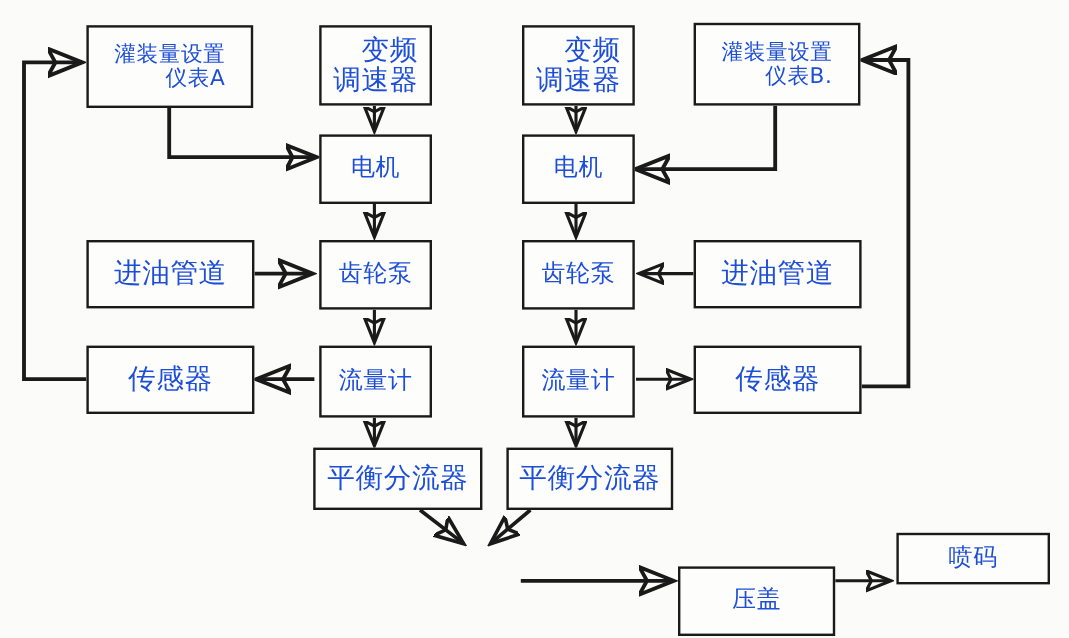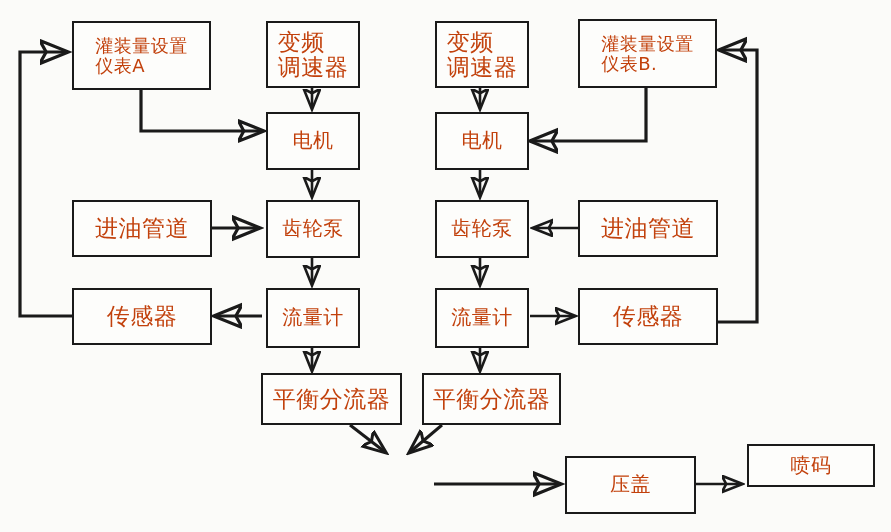--- a/index.html
+++ b/index.html
@@ -17,23 +17,23 @@
     font-family: "DejaVu Sans", "Liberation Sans", sans-serif;
   }
   .node {
     position: absolute;
     box-sizing: border-box;
     border: 2px solid #1a1a1a;
     background: #fdfdfb;
     display: flex;
     align-items: center;
     justify-content: center;
-    text-align: left;
+    text-align: right;
     line-height: 1.08;
-    color: #c2410c;
+    color: #1d4ed8;
     letter-spacing: 0.5px;
     font-weight: 500;
   }
   .node span {
     display: block;
     padding: 0 2px;
   }
   .fs-lg { font-size: 20px; font-family: Liberation Serif, serif; }
   .fs-md { font-size: 23px; }
   .fs-sm { font-size: 18px; }
@@ -175,21 +175,21 @@
 
   <div class="node fs-md" style="left:261px; top:373px; width:141px; height:52px;">
     <span>平衡分流器</span>
   </div>
 
   <div class="node fs-md" style="left:422px; top:373px; width:139px; height:52px;">
     <span>平衡分流器</span>
   </div>
 
 
-  <div class="node fs-lg" style="left:565px; top:456px; width:131px; height:58px;">
+  <div class="node fs-lg" style="left:565px; top:472px; width:131px; height:58px;">
     <span>压盖</span>
   </div>
 
   <div class="node fs-lg" style="left:747px; top:444px; width:128px; height:43px;">
     <span>喷码</span>
   </div>
 
 </div>
 
 </body></html>

